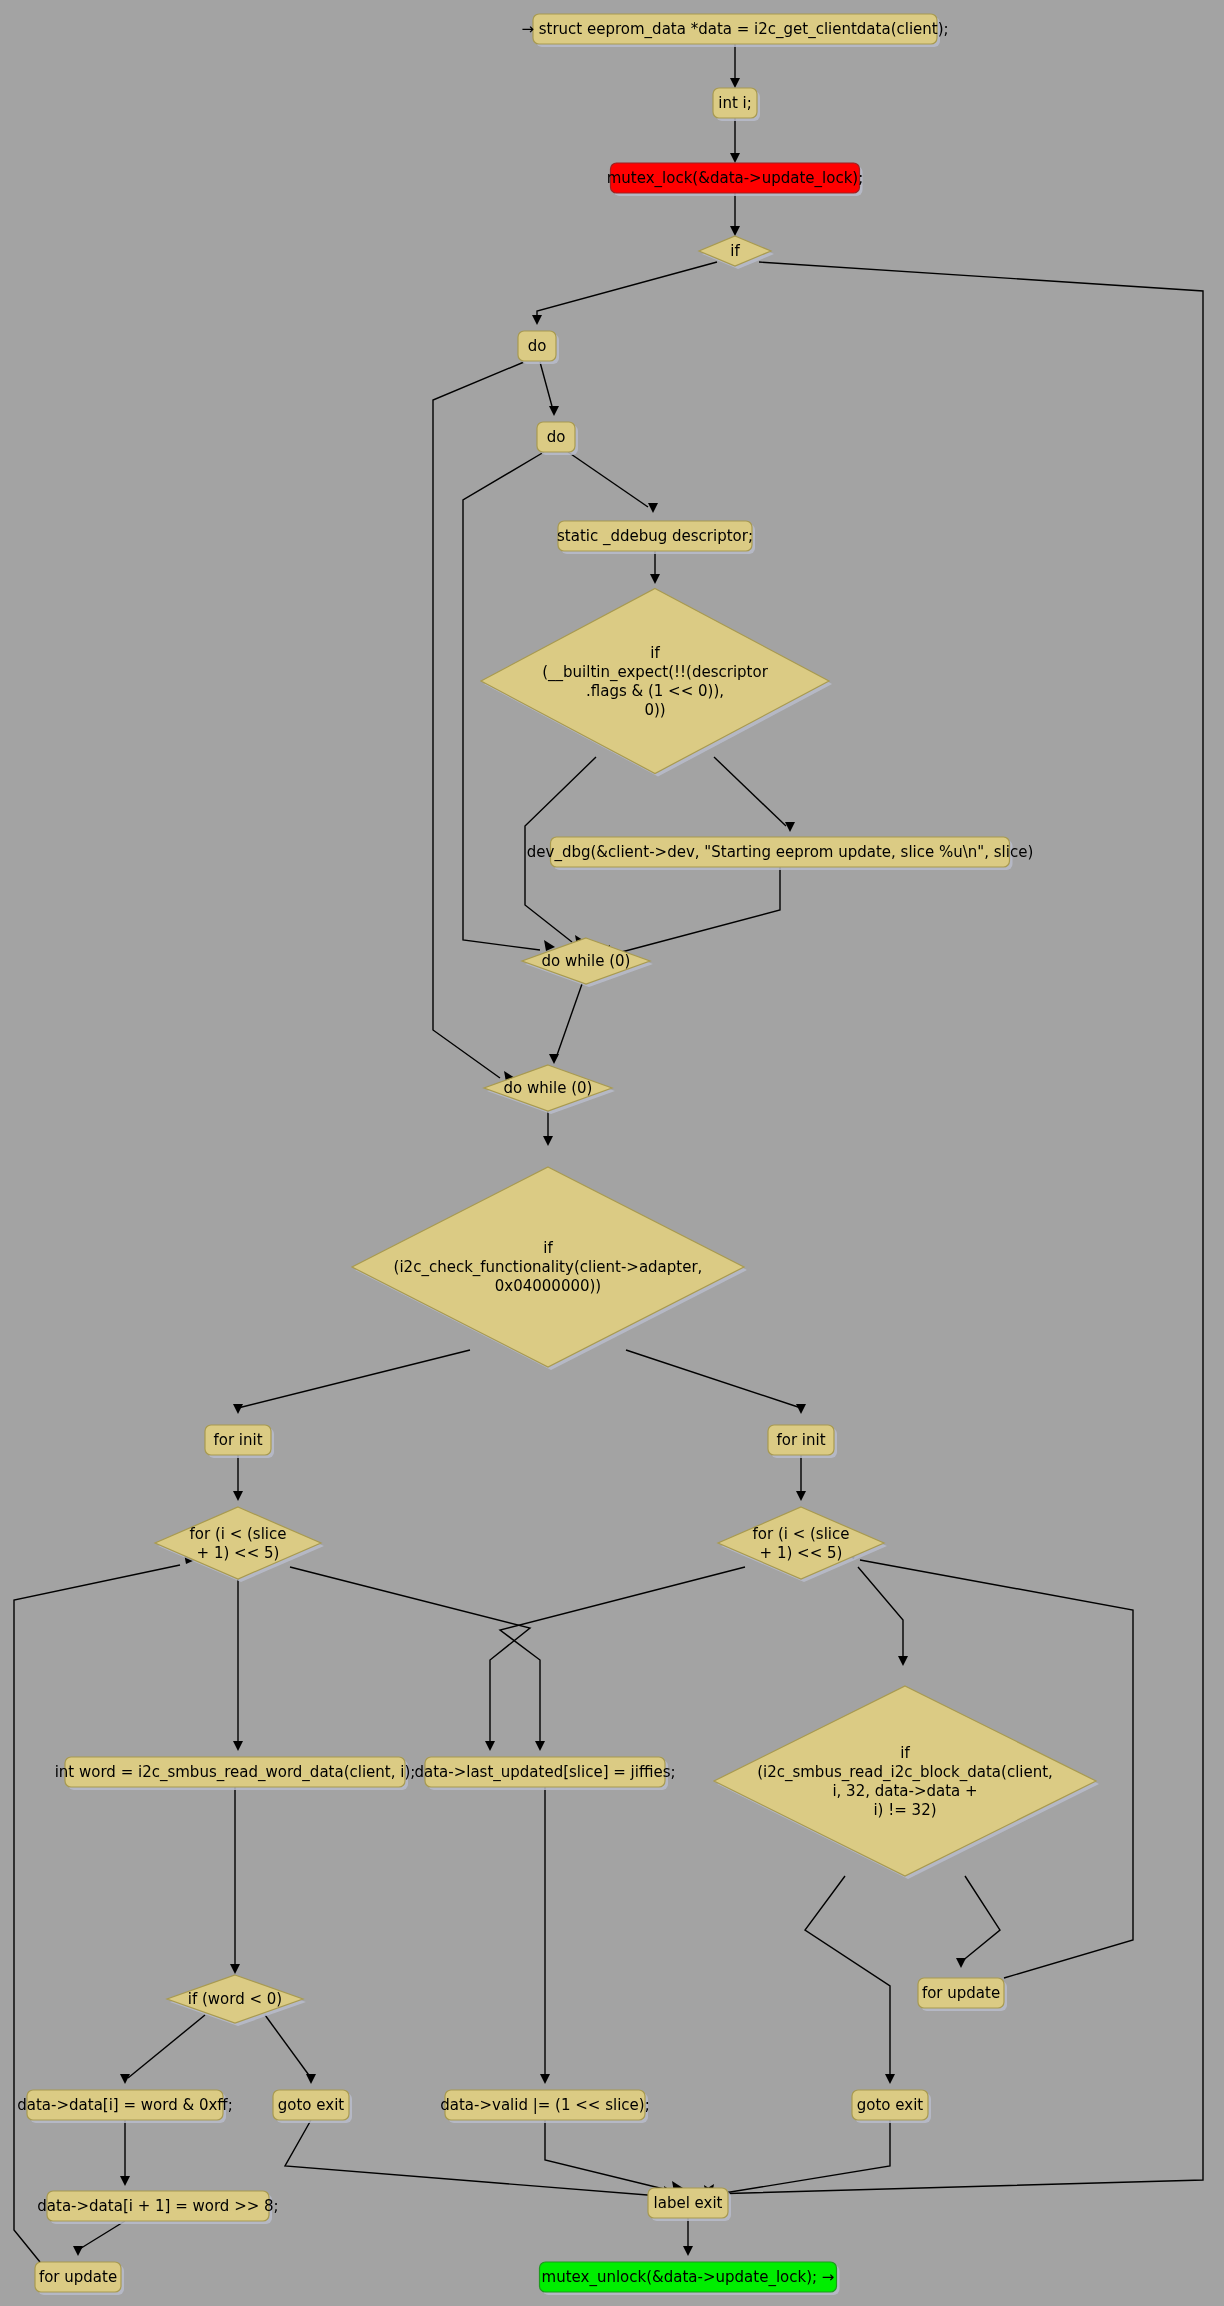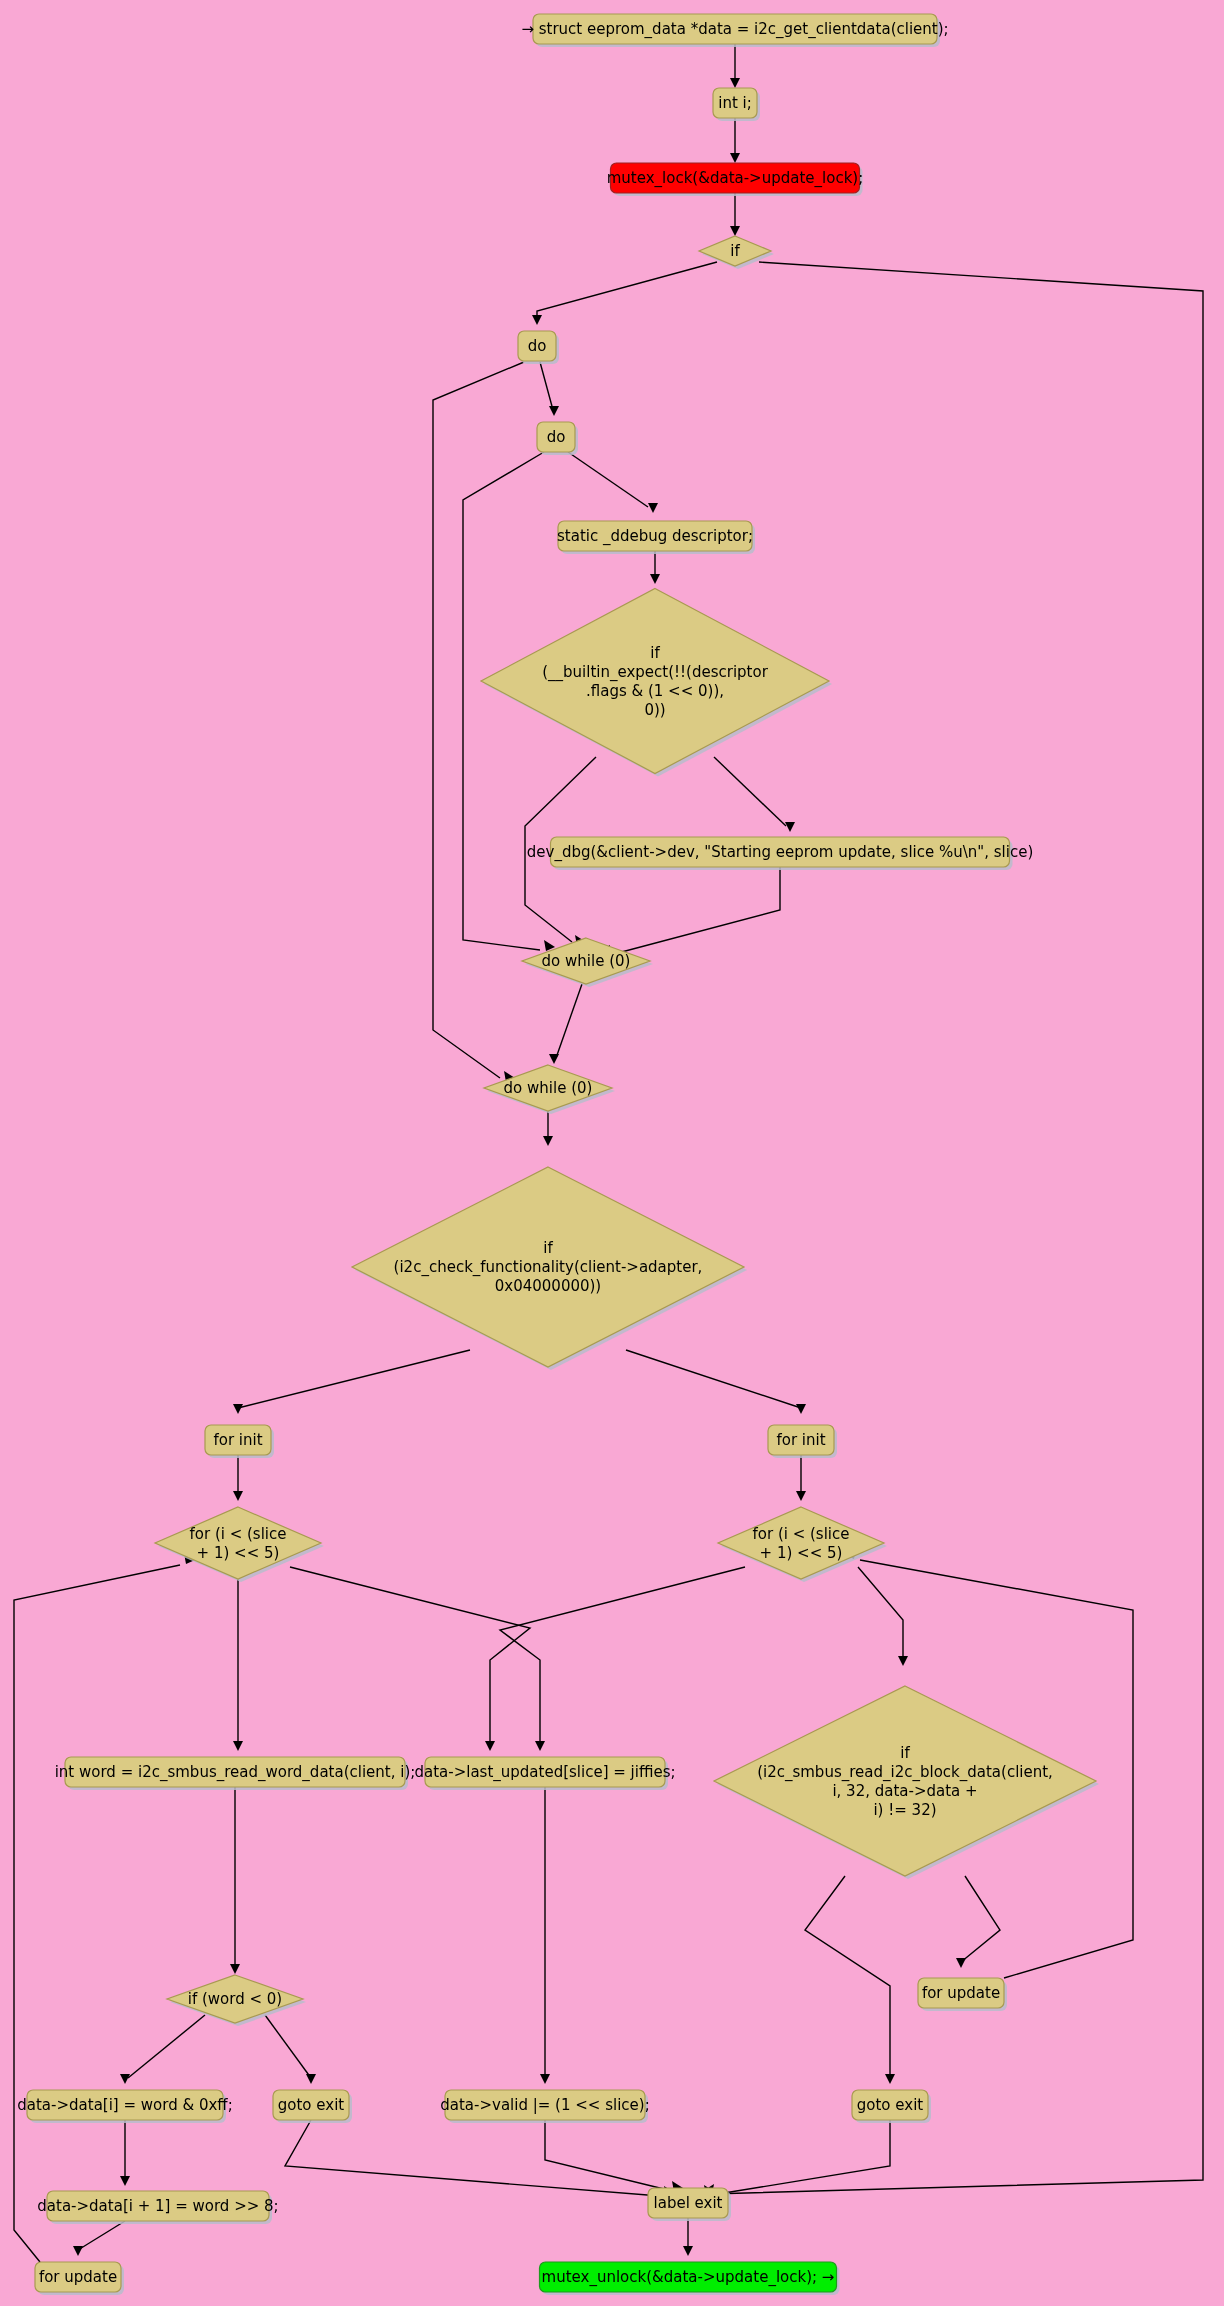--- a/index.html
+++ b/index.html
@@ -10,21 +10,21 @@
   body {
     width: 1224px;
     height: 2306px;
     font-family: "DejaVu Sans", sans-serif;
     overflow: hidden;
   }
   #graph-root {
     position: relative;
     width: 1224px;
     height: 2306px;
-    background: #f9a8d4;
+    background: #a3a3a3;
   }
   svg.cfg {
     display: block;
   }
   .node-text {
     font-family: "DejaVu Sans", sans-serif;
     font-size: 15px;
     fill: #000000;
     dominant-baseline: middle;
   }

